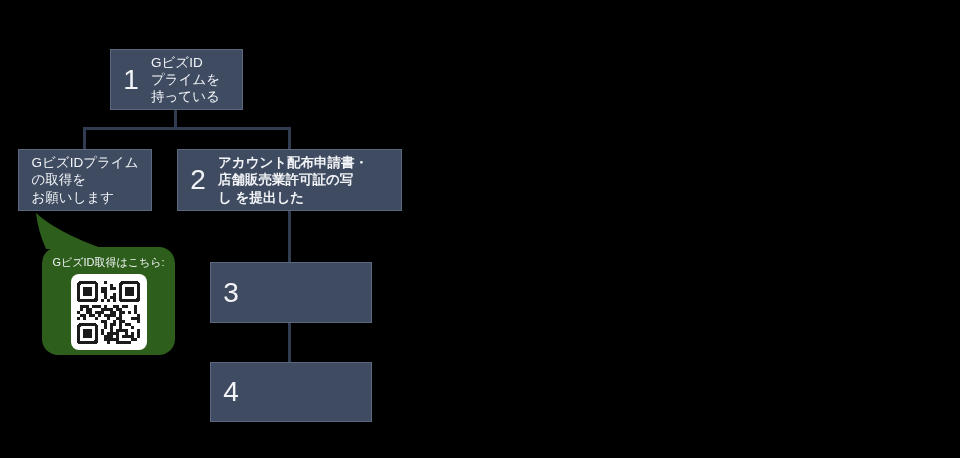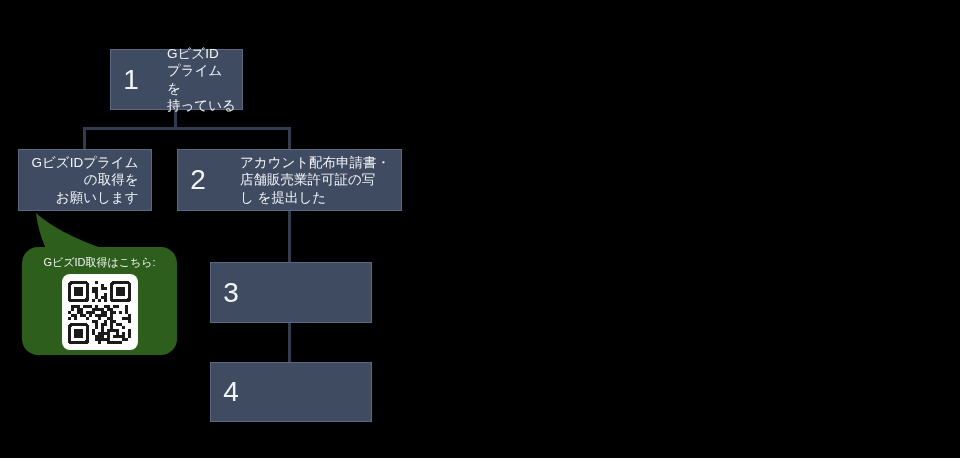--- a/index.html
+++ b/index.html
@@ -21,33 +21,33 @@
   .step-box{
     position:absolute;display:flex;align-items:center;
     background:var(--box-fill);border:1px solid var(--box-border);
     color:var(--text);
   }
   .step-num{
     flex:none;width:40px;text-align:center;font-size:28px;font-weight:400;
     line-height:1;
   }
   .step-label{
-    font-size:13.5px;line-height:1.28;white-space:pre-line;margin-left:16px;
+    font-size:13.5px;line-height:1.28;white-space:pre-line;margin-left:0;
     padding-right:6px;
   }
-  .step-label.wide{margin-left:22px;}
+  .step-label.wide{font-weight:bold;}
   .note-box{
     position:absolute;display:flex;align-items:center;justify-content:center;
     background:var(--box-fill);border:1px solid var(--box-border);
-    color:var(--text);text-align:right;font-size:13.5px;line-height:1.3;
+    color:var(--text);text-align:left;font-size:13.5px;line-height:1.3;
     white-space:pre-line;
   }
   .conn{position:absolute;background:var(--connector);}
   .bubble{
-    position:absolute;left:22px;top:247px;width:155px;height:108px;
+    position:absolute;left:42px;top:247px;width:133px;height:108px;
     background:var(--bubble-fill);border-radius:16px;color:var(--text);
   }
   .bubble-tail{position:absolute;left:28px;top:211px;width:90px;height:42px;}
   .bubble-label{
     text-align:center;padding-top:8px;font-size:11px;letter-spacing:0;
   }
   .qr-box{
     width:76px;height:76px;background:var(--qr-bg);border-radius:8px;
     margin:4px auto 0;display:flex;align-items:center;justify-content:center;
   }

